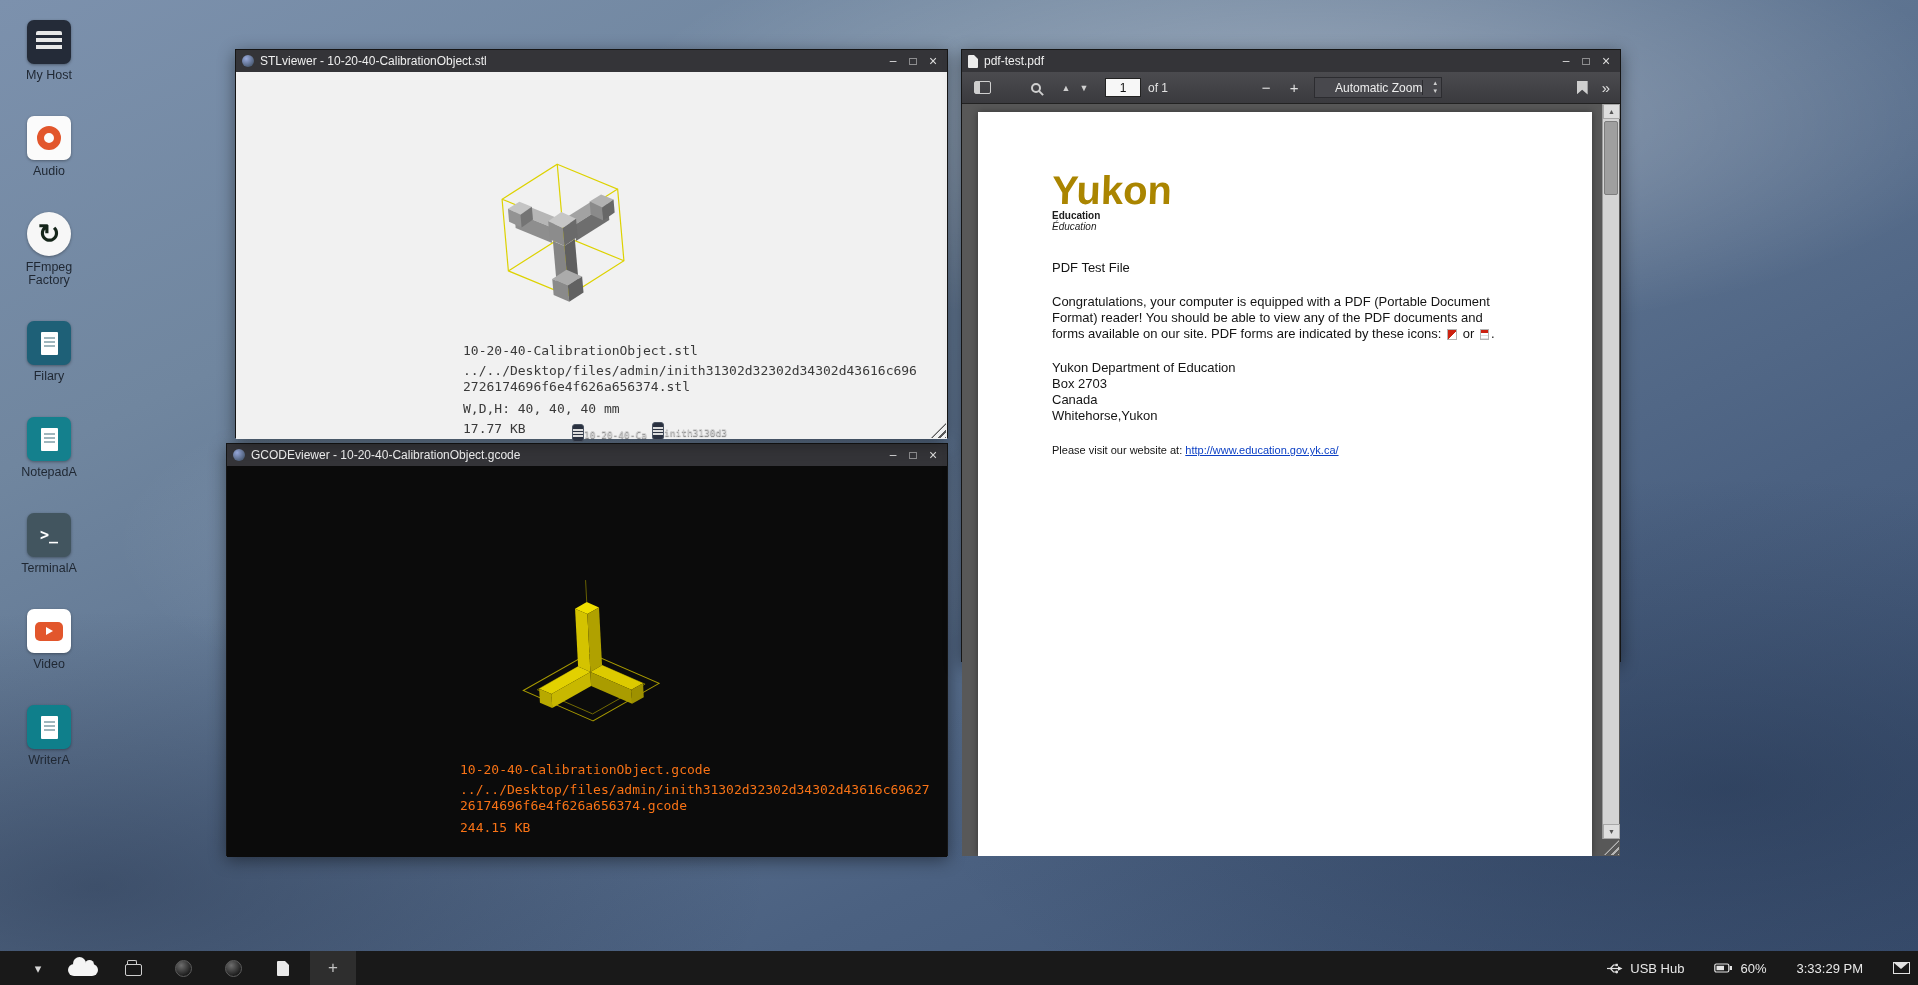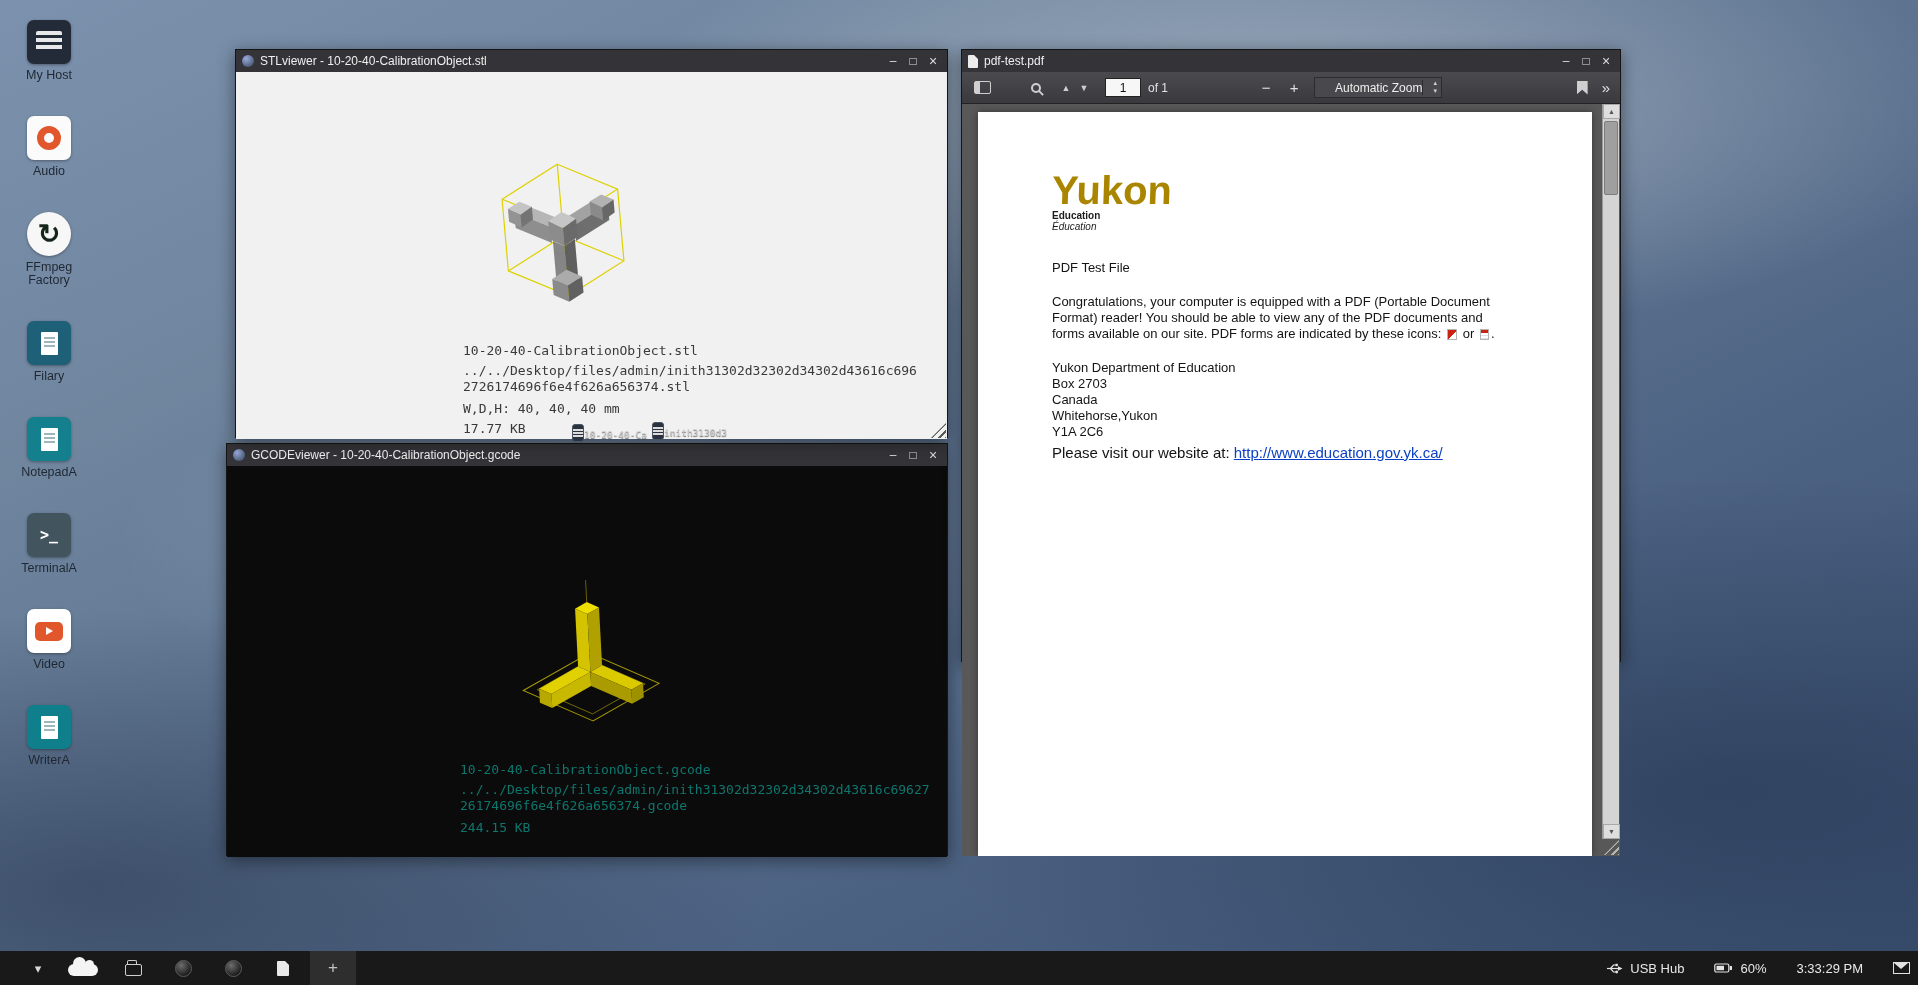--- a/index.html
+++ b/index.html
@@ -69,21 +69,21 @@
   .mono-info .fdims { margin-bottom: 4px; }
   .grip { position: absolute; right: 1px; bottom: 1px; width: 15px; height: 15px;
           clip-path: polygon(100% 0, 100% 100%, 0 100%);
           background: repeating-linear-gradient(135deg, #5a5a5a 0 2px, transparent 2px 5px); }
   .grip.light { background: repeating-linear-gradient(135deg, #b5b5b5 0 2px, transparent 2px 5px); }
 
   
   .gcode-win { left: 226px; top: 443px; width: 722px; height: 413px; z-index: 2; }
   .gcode-content { position: relative; width: 100%; height: 391px; background: #0b0b0b; overflow: hidden; }
   .gcode-svg { position: absolute; left: 282px; top: 92px; transform: rotate(-3deg); }
-  .gcode-info { left: 233px; top: 296px; width: 472px; color: #0f766e; }
+  .gcode-info { left: 233px; top: 296px; width: 472px; color: #f97316; }
 
   
   .pdf-win { left: 961px; top: 49px; width: 660px; height: 613px; z-index: 3; }
   .pdf-toolbar { height: 32px; background: linear-gradient(#4b4b4f, #3a3a3e); border-bottom: 1px solid #222;
                  display: flex; align-items: center; padding: 0 8px; color: #d6d6d6; }
   .pdf-content { position: relative; width: 100%; height: 752px; background: #585858; overflow: hidden; }
   .pdf-page { position: absolute; left: 16px; top: 8px; width: 614px; height: 744px; background: #ffffff;
               box-shadow: 0 0 7px rgba(0,0,0,0.4); padding: 60px 56px 0 74px; color: #141414; }
 
   .ico-sidebar { width: 17px; height: 13px; border: 1.5px solid #cfcfcf; border-radius: 2px; position: relative; margin-left: 4px; }
@@ -110,21 +110,21 @@
   .logo-word { font-size: 40px; font-weight: bold; color: #aa8500; letter-spacing: 0; line-height: 36px; transform: skewX(-2deg); display: inline-block; }
   .logo-sub1 { font-size: 10px; font-weight: bold; color: #1c1c1c; margin-top: 2px; }
   .logo-sub2 { font-size: 10px; font-style: italic; color: #1c1c1c; }
   .pdf-heading { margin-top: 28px; font-size: 13px; }
   .pdf-body { margin-top: 19px; font-size: 13px; line-height: 16px; width: 466px; }
   .mini-acro { display: inline-block; width: 10px; height: 11px; vertical-align: -2px; margin: 0 2px;
                background: linear-gradient(135deg, #cc2211 58%, #fff 58%); border: 1px solid #b4b4b4; }
   .mini-form { display: inline-block; width: 9px; height: 11px; vertical-align: -2px; margin: 0 2px;
                background: linear-gradient(#cc2211 0 3px, #fff 3px 5px, #e0e0e0 5px 6px, #fff 6px 8px, #e0e0e0 8px 9px, #fff 9px); border: 1px solid #b4b4b4; }
   .pdf-address { margin-top: 18px; font-size: 13px; line-height: 16px; }
-  .pdf-website { margin-top: 4px; font-size: 15px; }
+  .pdf-website { margin-top: 20px; font-size: 11px; }
   .pdf-website a { color: #0b3fc4; }
 
   
   .vscroll { position: absolute; right: 1px; top: 0; width: 17px; height: 735px; background: #d4d4d4; border-left: 1px solid #9a9a9a; }
   .sbtn { width: 17px; height: 15px; background: #dedede; border: 1px solid #a8a8a8; color: #555;
           font-size: 7px; display: flex; align-items: center; justify-content: center; }
   .sbtn.bottom { position: absolute; bottom: 0; }
   .sthumb { position: absolute; top: 17px; left: 1px; width: 14px; height: 74px; background: #9f9f9f; border: 1px solid #7d7d7d; border-radius: 2px; }
 
   
@@ -350,21 +350,20 @@
       <div class="pdf-heading">PDF Test File</div>
       <p class="pdf-body"><span>Congratulations, your computer is equipped with a PDF (Portable Document Format) reader!  You should be able to view any of the PDF documents and forms available on our site.  PDF forms are indicated by these icons:</span>
         <span class="mini-acro"></span>
         <span>or</span>
         <span class="mini-form"></span><span>.</span></p>
       <div class="pdf-address">
         <div>Yukon Department of Education</div>
         <div>Box 2703</div>
         <div>Canada</div>
         <div>Whitehorse,Yukon</div>
-        <div>Y1A 2C6</div>
       </div>
       <div class="pdf-website">
         <span>Please visit our website at:</span>
         <a href="#">http://www.education.gov.yk.ca/</a>
       </div>
     </div>
     <div class="vscroll">
       <div class="sbtn">▲</div>
       <div class="sthumb"></div>
       <div class="sbtn bottom">▼</div>

